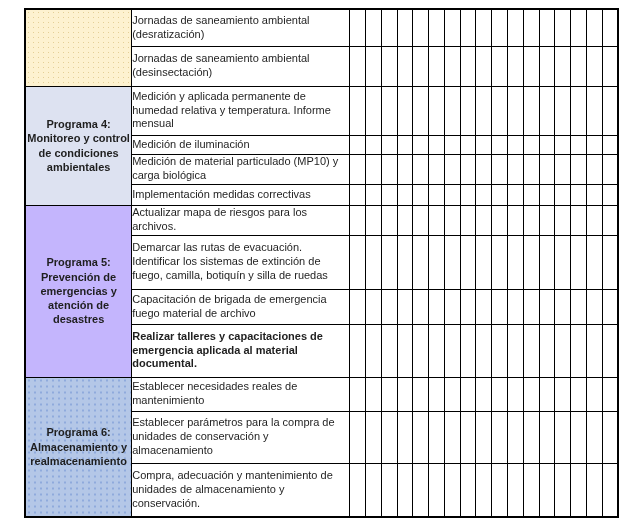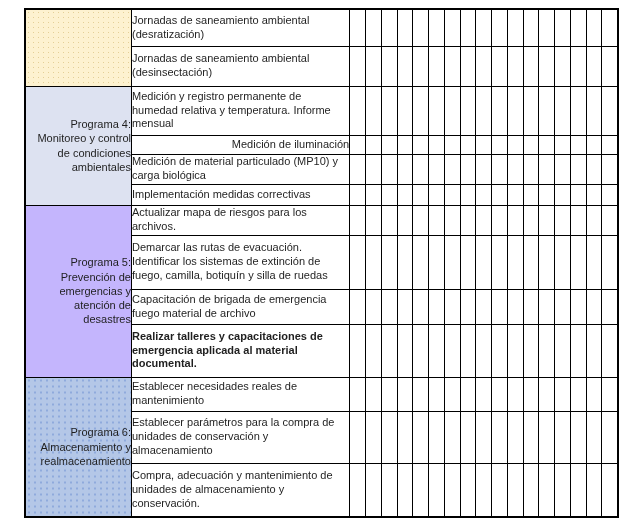--- a/index.html
+++ b/index.html
@@ -15,26 +15,27 @@
     border-collapse:collapse;
     table-layout:fixed;
     border:2px solid #000;
   }
   table.sched td{
     border:1px solid #000;
     padding:0;
     overflow:hidden;
   }
   td.prog-cell{
-    text-align:right;
+    text-align:center;
     vertical-align:middle;
     font-size:11px;
     line-height:1.3;
     color:#1f1f1f;
     padding:2px 3px;
+    font-weight:bold;
   }
   td.act-cell{
     vertical-align:middle;
     font-size:11px;
     line-height:1.25;
     color:#1f1f1f;
     padding:2px 5px 2px 5px;
     background:#ffffff;
   }
   td.grid-cell{background:#ffffff;}
@@ -122,40 +123,40 @@
           <td class="grid-cell tex-tan"></td>
           <td class="grid-cell"></td>
           <td class="grid-cell"></td>
           <td class="grid-cell"></td>
           <td class="grid-cell tex-tan"></td>
           <td class="grid-cell"></td>
           <td class="grid-cell"></td>
         </tr>
         <tr style="height: 49px;">
           <td class="prog-cell fill-p4h" rowspan="4">Programa 4: Monitoreo y control de condiciones ambientales</td>
-          <td class="act-cell">Medición y registro permanente de humedad relativa y temperatura. Informe mensual</td>
-          <td class="grid-cell fill-p4"></td>
-          <td class="grid-cell fill-p4"></td>
-          <td class="grid-cell fill-p4"></td>
-          <td class="grid-cell fill-p4"></td>
-          <td class="grid-cell fill-p4"></td>
-          <td class="grid-cell fill-p4"></td>
-          <td class="grid-cell fill-p4"></td>
-          <td class="grid-cell fill-p4"></td>
-          <td class="grid-cell fill-p4"></td>
-          <td class="grid-cell fill-p4"></td>
-          <td class="grid-cell fill-p4"></td>
-          <td class="grid-cell fill-p4"></td>
-          <td class="grid-cell fill-p4"></td>
-          <td class="grid-cell fill-p4"></td>
-          <td class="grid-cell fill-p4"></td>
-          <td class="grid-cell fill-p4"></td>
-          <td class="grid-cell fill-p4"></td>
-        </tr>
-        <tr style="height: 19px; text-align: right;">
+          <td class="act-cell">Medición y aplicada permanente de humedad relativa y temperatura. Informe mensual</td>
+          <td class="grid-cell fill-p4"></td>
+          <td class="grid-cell fill-p4"></td>
+          <td class="grid-cell fill-p4"></td>
+          <td class="grid-cell fill-p4"></td>
+          <td class="grid-cell fill-p4"></td>
+          <td class="grid-cell fill-p4"></td>
+          <td class="grid-cell fill-p4"></td>
+          <td class="grid-cell fill-p4"></td>
+          <td class="grid-cell fill-p4"></td>
+          <td class="grid-cell fill-p4"></td>
+          <td class="grid-cell fill-p4"></td>
+          <td class="grid-cell fill-p4"></td>
+          <td class="grid-cell fill-p4"></td>
+          <td class="grid-cell fill-p4"></td>
+          <td class="grid-cell fill-p4"></td>
+          <td class="grid-cell fill-p4"></td>
+          <td class="grid-cell fill-p4"></td>
+        </tr>
+        <tr style="height: 19px;">
           <td class="act-cell">Medición de iluminación</td>
           <td class="grid-cell"></td>
           <td class="grid-cell fill-p4"></td>
           <td class="grid-cell"></td>
           <td class="grid-cell fill-p4"></td>
           <td class="grid-cell"></td>
           <td class="grid-cell fill-p4"></td>
           <td class="grid-cell"></td>
           <td class="grid-cell fill-p4"></td>
           <td class="grid-cell"></td>

